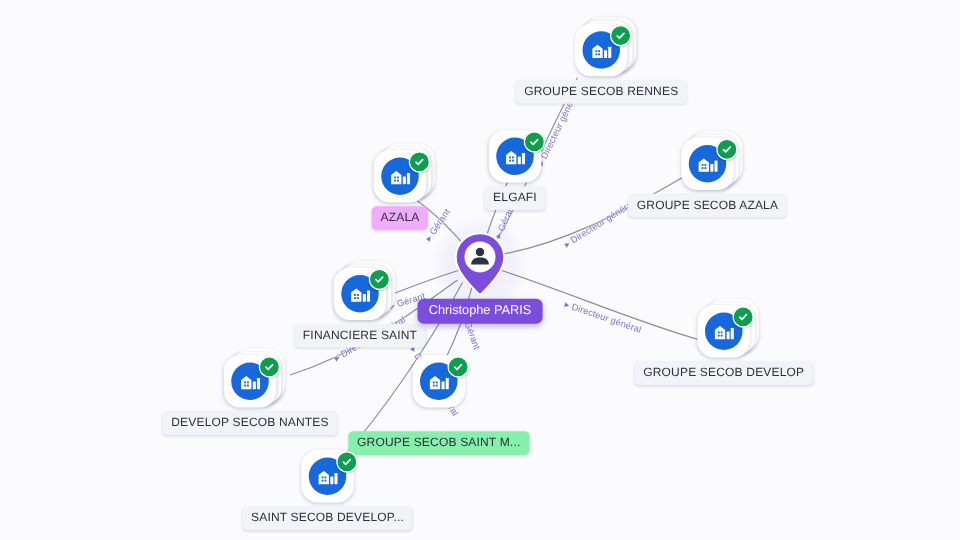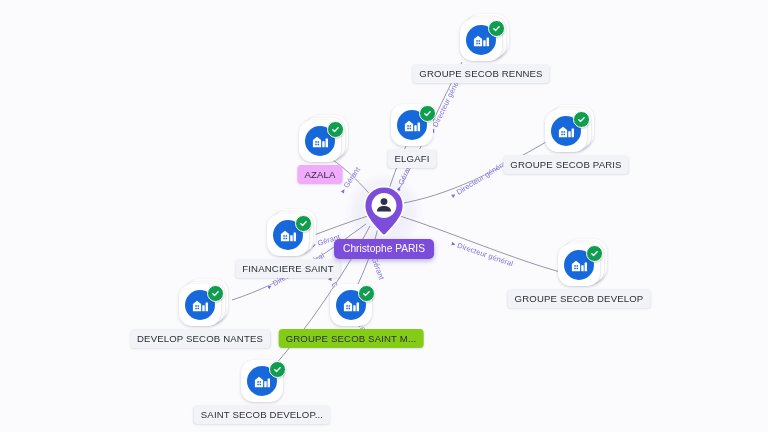--- a/index.html
+++ b/index.html
@@ -260,21 +260,21 @@
             <rect x="8.3" y="11.6" width="1.9" height="1.9" fill="#1769db"></rect>
             <rect x="5.4" y="14.8" width="1.9" height="1.9" fill="#1769db"></rect>
             <rect x="8.3" y="14.8" width="1.9" height="1.9" fill="#1769db"></rect>
           </svg>
         </div>
         <div class="check" style="background: rgb(15, 157, 79);">
           <svg width="9" height="9" viewBox="0 0 12 12">
             <path d="M2.4 6.3 L4.7 8.6 L9.5 3.6" stroke="#ffffff" stroke-width="1.8" fill="none" stroke-linecap="round" stroke-linejoin="round"></path>
           </svg>
         </div>
-        <div class="node-label" style="background: rgb(242, 243, 246); color: rgb(44, 47, 58);">GROUPE SECOB PARIS</div>
+        <div class="node-label" style="background: rgb(242, 243, 246); color: rgb(44, 47, 58);">GROUPE SECOB AZALA</div>
       </div>
       <div class="node" style="left: 579px; top: 265px;">
         <div class="card-stack">
           <div class="card-layer l3"></div>
           <div class="card-layer l2"></div>
           <div class="card-layer l1"></div>
         </div>
         <div class="disc" style="background: rgb(23, 105, 219);">
           <svg width="19" height="19" viewBox="0 0 24 24" fill="#ffffff">
             <path d="M2.4 10.2 L7.6 6.1 L12.8 10.2 L12.8 19.4 L2.4 19.4 Z"></path>
@@ -354,21 +354,21 @@
             <rect x="8.3" y="11.6" width="1.9" height="1.9" fill="#1769db"></rect>
             <rect x="5.4" y="14.8" width="1.9" height="1.9" fill="#1769db"></rect>
             <rect x="8.3" y="14.8" width="1.9" height="1.9" fill="#1769db"></rect>
           </svg>
         </div>
         <div class="check" style="background: rgb(15, 157, 79);">
           <svg width="9" height="9" viewBox="0 0 12 12">
             <path d="M2.4 6.3 L4.7 8.6 L9.5 3.6" stroke="#ffffff" stroke-width="1.8" fill="none" stroke-linecap="round" stroke-linejoin="round"></path>
           </svg>
         </div>
-        <div class="node-label" style="background: #84cc16; color: rgb(44, 47, 58);">GROUPE SECOB SAINT M...</div>
+        <div class="node-label" style="background: #86efac; color: rgb(44, 47, 58); margin-top: 16px;">GROUPE SECOB SAINT M...</div>
       </div>
       <div class="node" style="left: 262px; top: 381px;">
         <div class="card-stack">
           <div class="card-layer l1"></div>
         </div>
         <div class="disc" style="background: rgb(23, 105, 219);">
           <svg width="19" height="19" viewBox="0 0 24 24" fill="#ffffff">
             <path d="M2.4 10.2 L7.6 6.1 L12.8 10.2 L12.8 19.4 L2.4 19.4 Z"></path>
             <rect x="14.2" y="11.6" width="3.1" height="7.8" rx="0.5"></rect>
             <rect x="18.4" y="8.2" width="3.1" height="11.2" rx="0.5"></rect>

